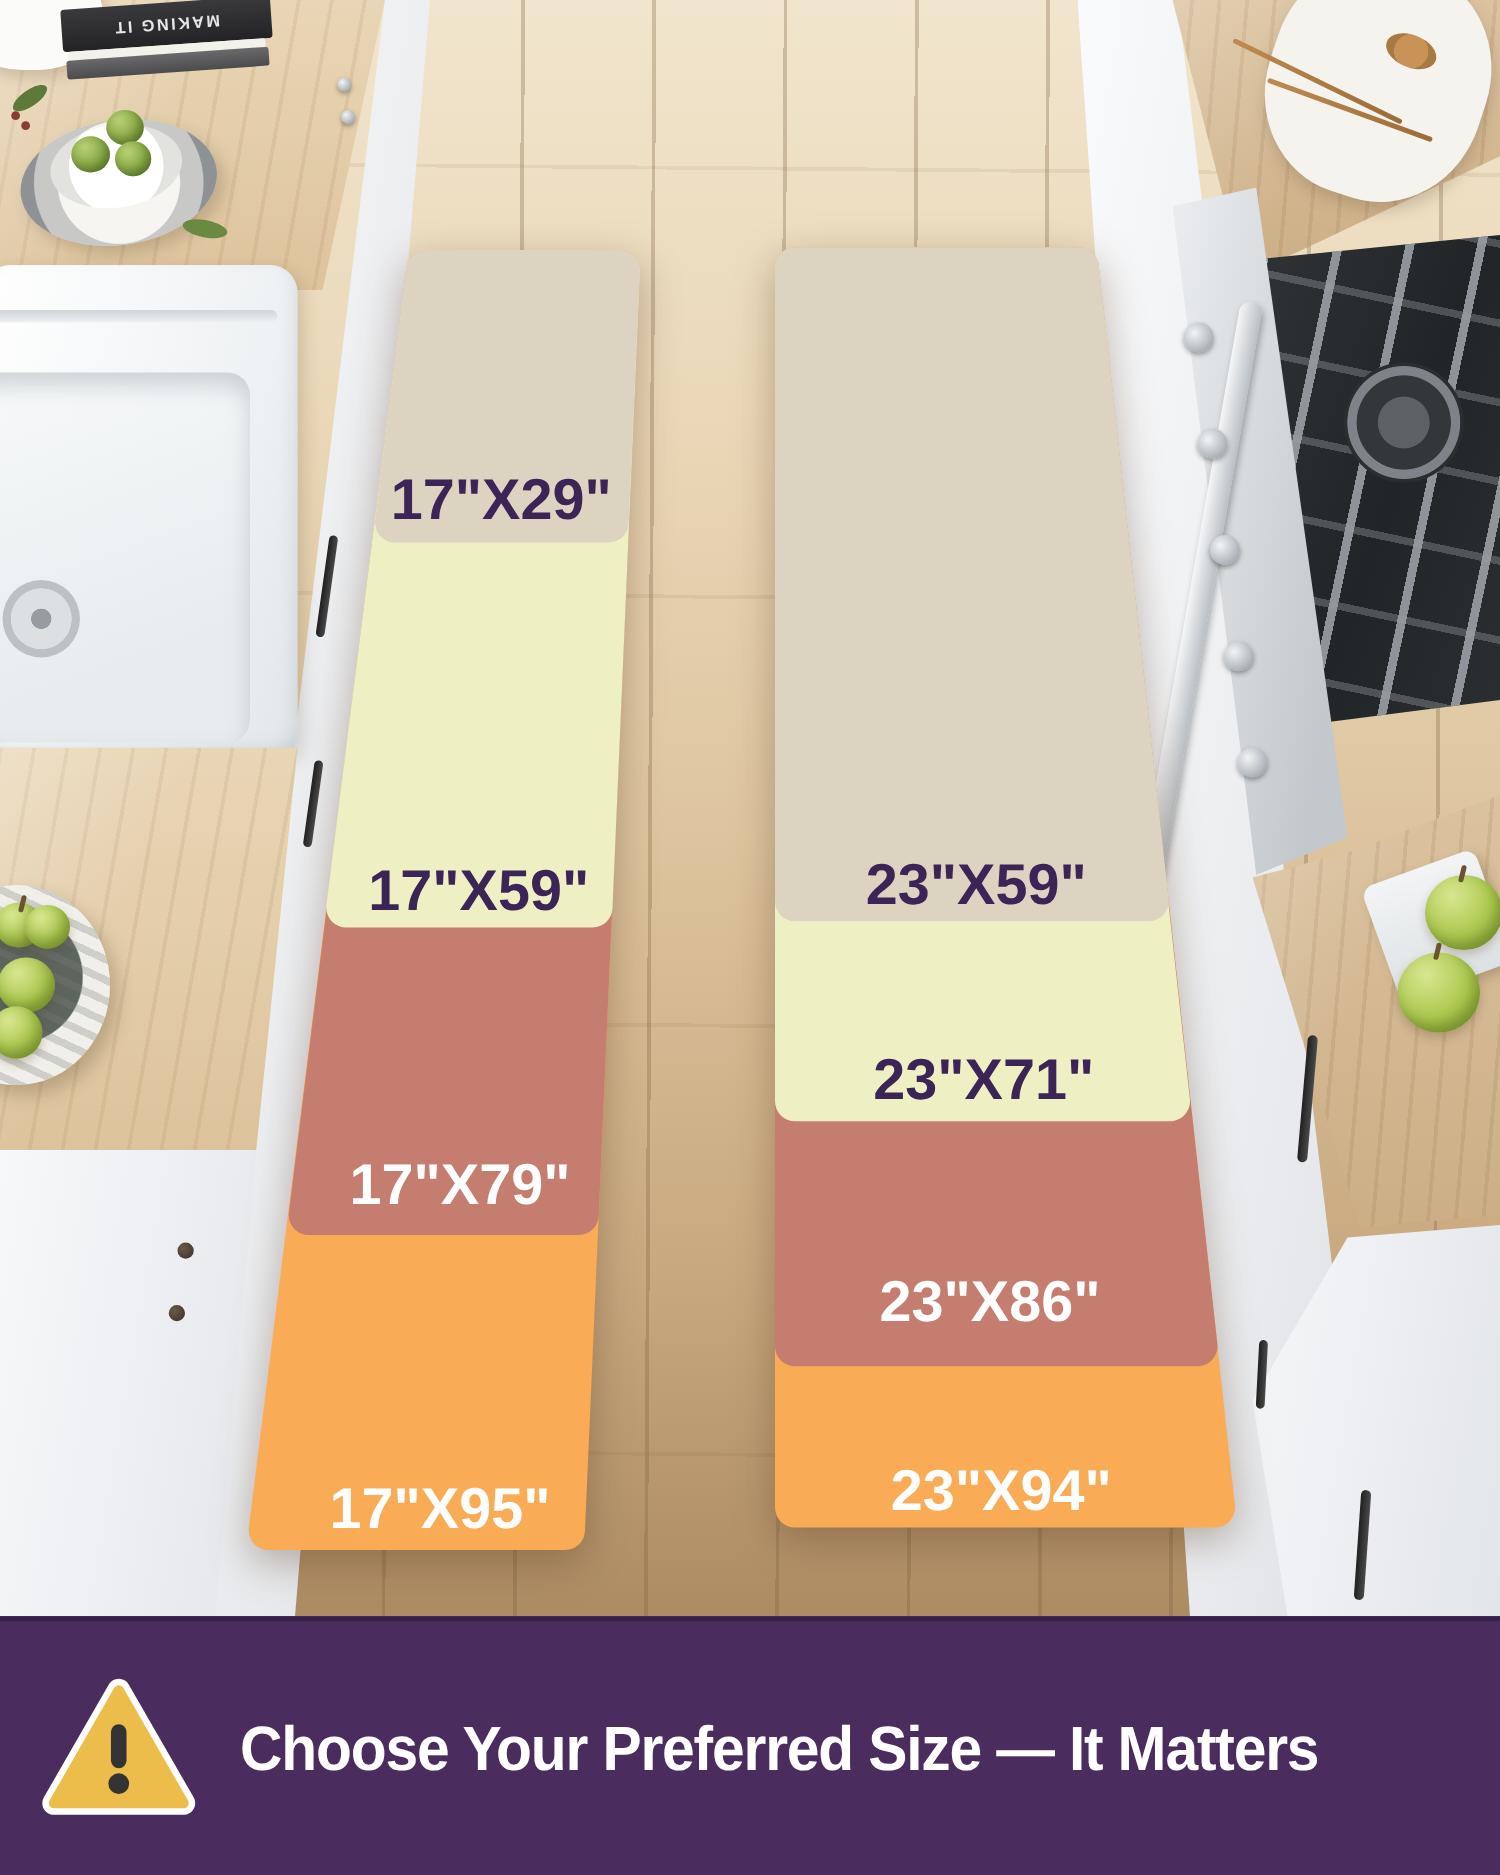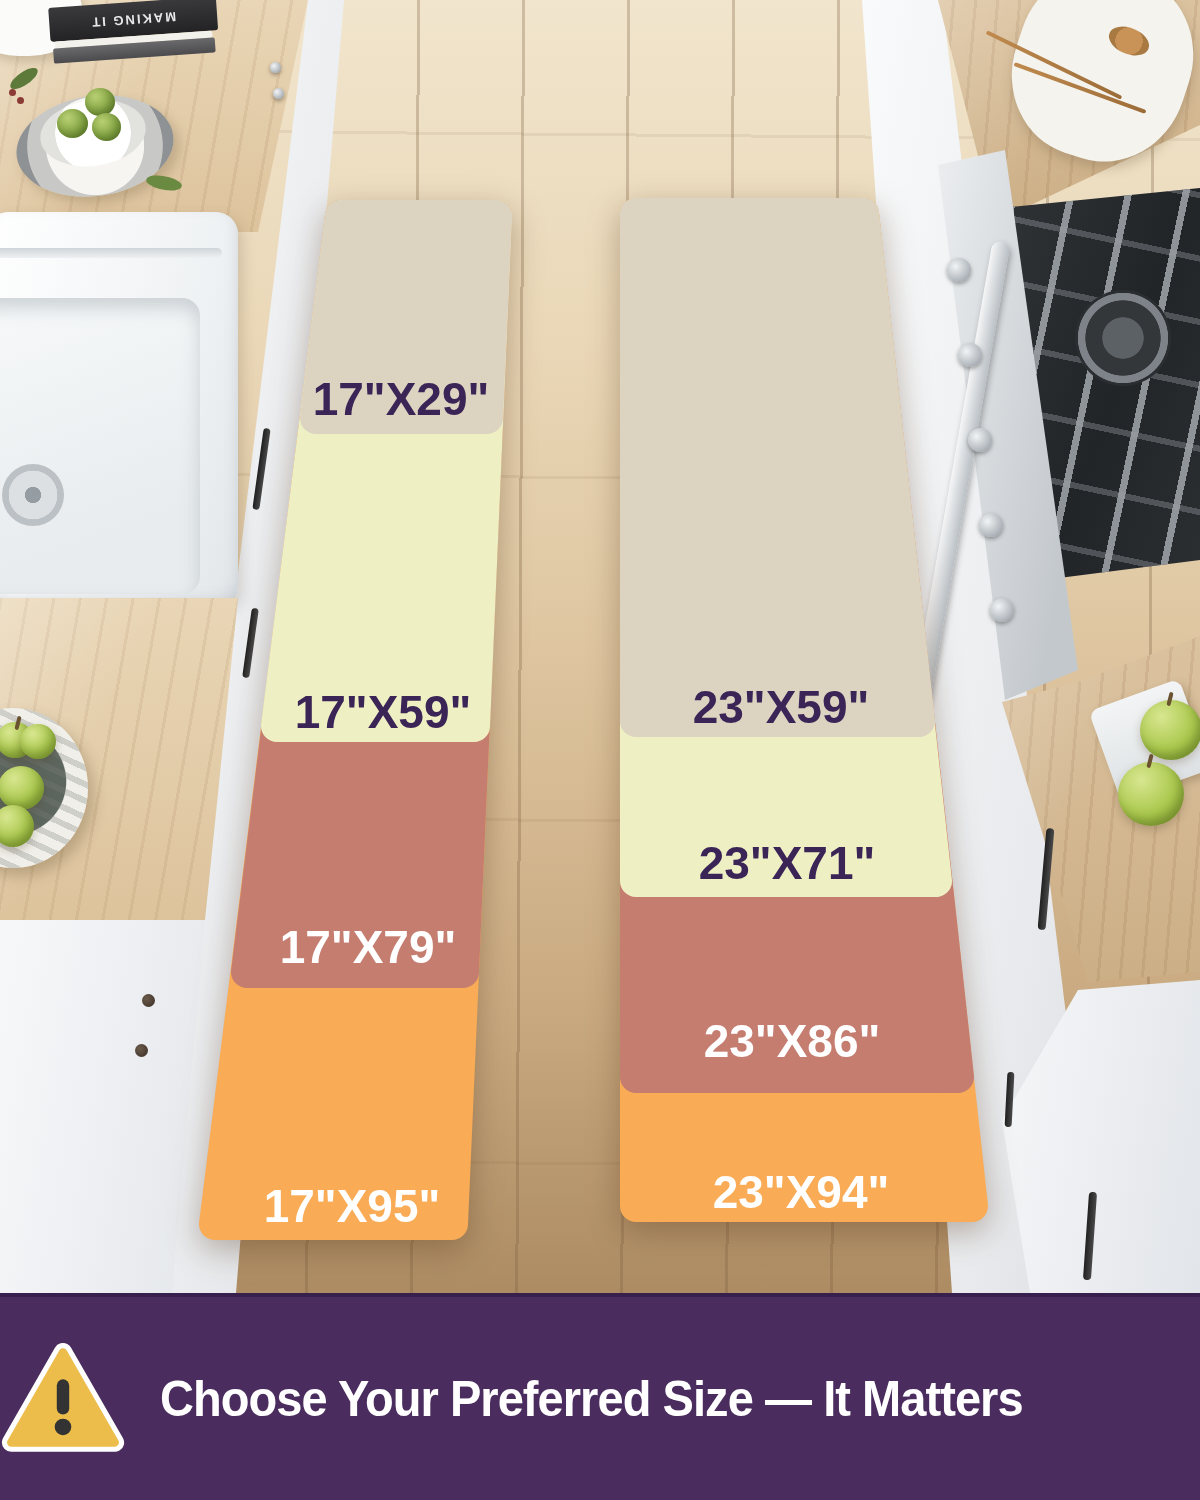--- a/index.html
+++ b/index.html
@@ -118,21 +118,21 @@
   .overlay{left:0;top:0;}
   .mat{stroke-width:32;stroke-linejoin:round;}
   .size-label{position:absolute;transform:translate(-50%,-50%);
     font-size:46px;font-weight:700;letter-spacing:0;white-space:nowrap;}
   .lbl-dark{color:#3b2456;}
   .lbl-light{color:#ffffff;}
 
   
   .banner{left:0;top:1293px;width:1200px;height:207px;background:#4a2c5e;
     border-top:4px solid #37204d;box-sizing:border-box;
-    display:flex;align-items:center;gap:34px;}
+    display:flex;align-items:center;gap:34px;padding-left:32px;}
   .banner-text{color:#ffffff;font-size:50px;font-weight:700;letter-spacing:-1px;
     transform:scaleX(.94);transform-origin:left center;white-space:nowrap;}
 </style>
 </head>
 <body>
 
 <div id="canvas">
 
   <div class="abs floor"></div>
 

